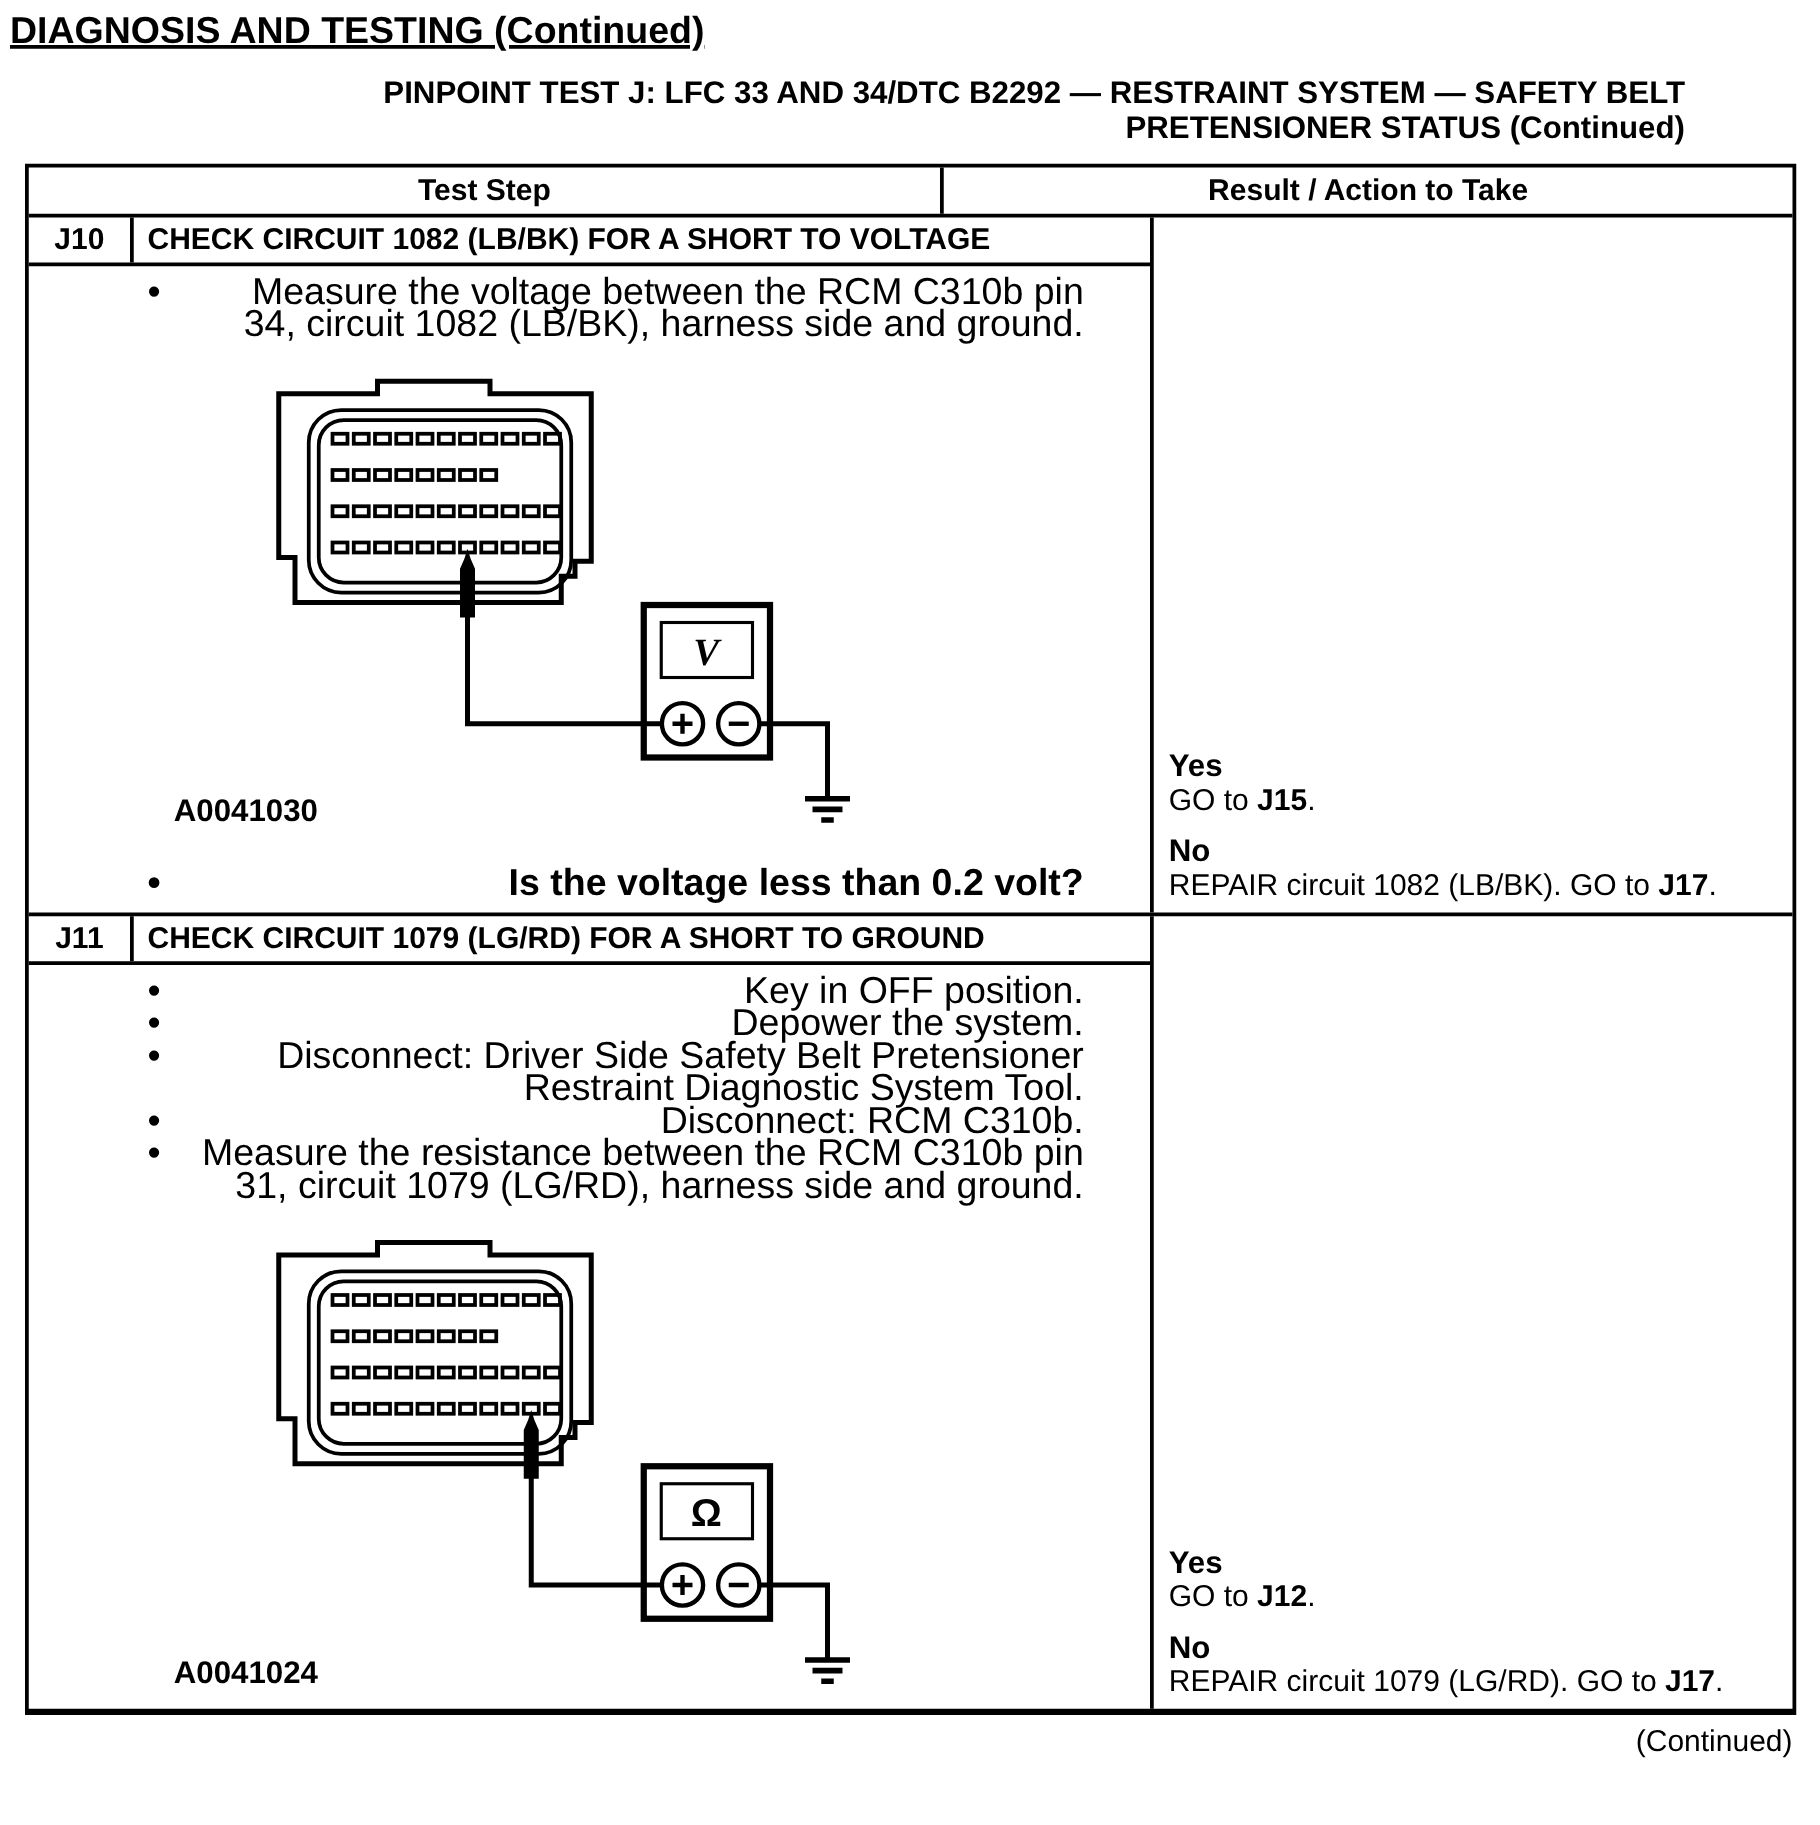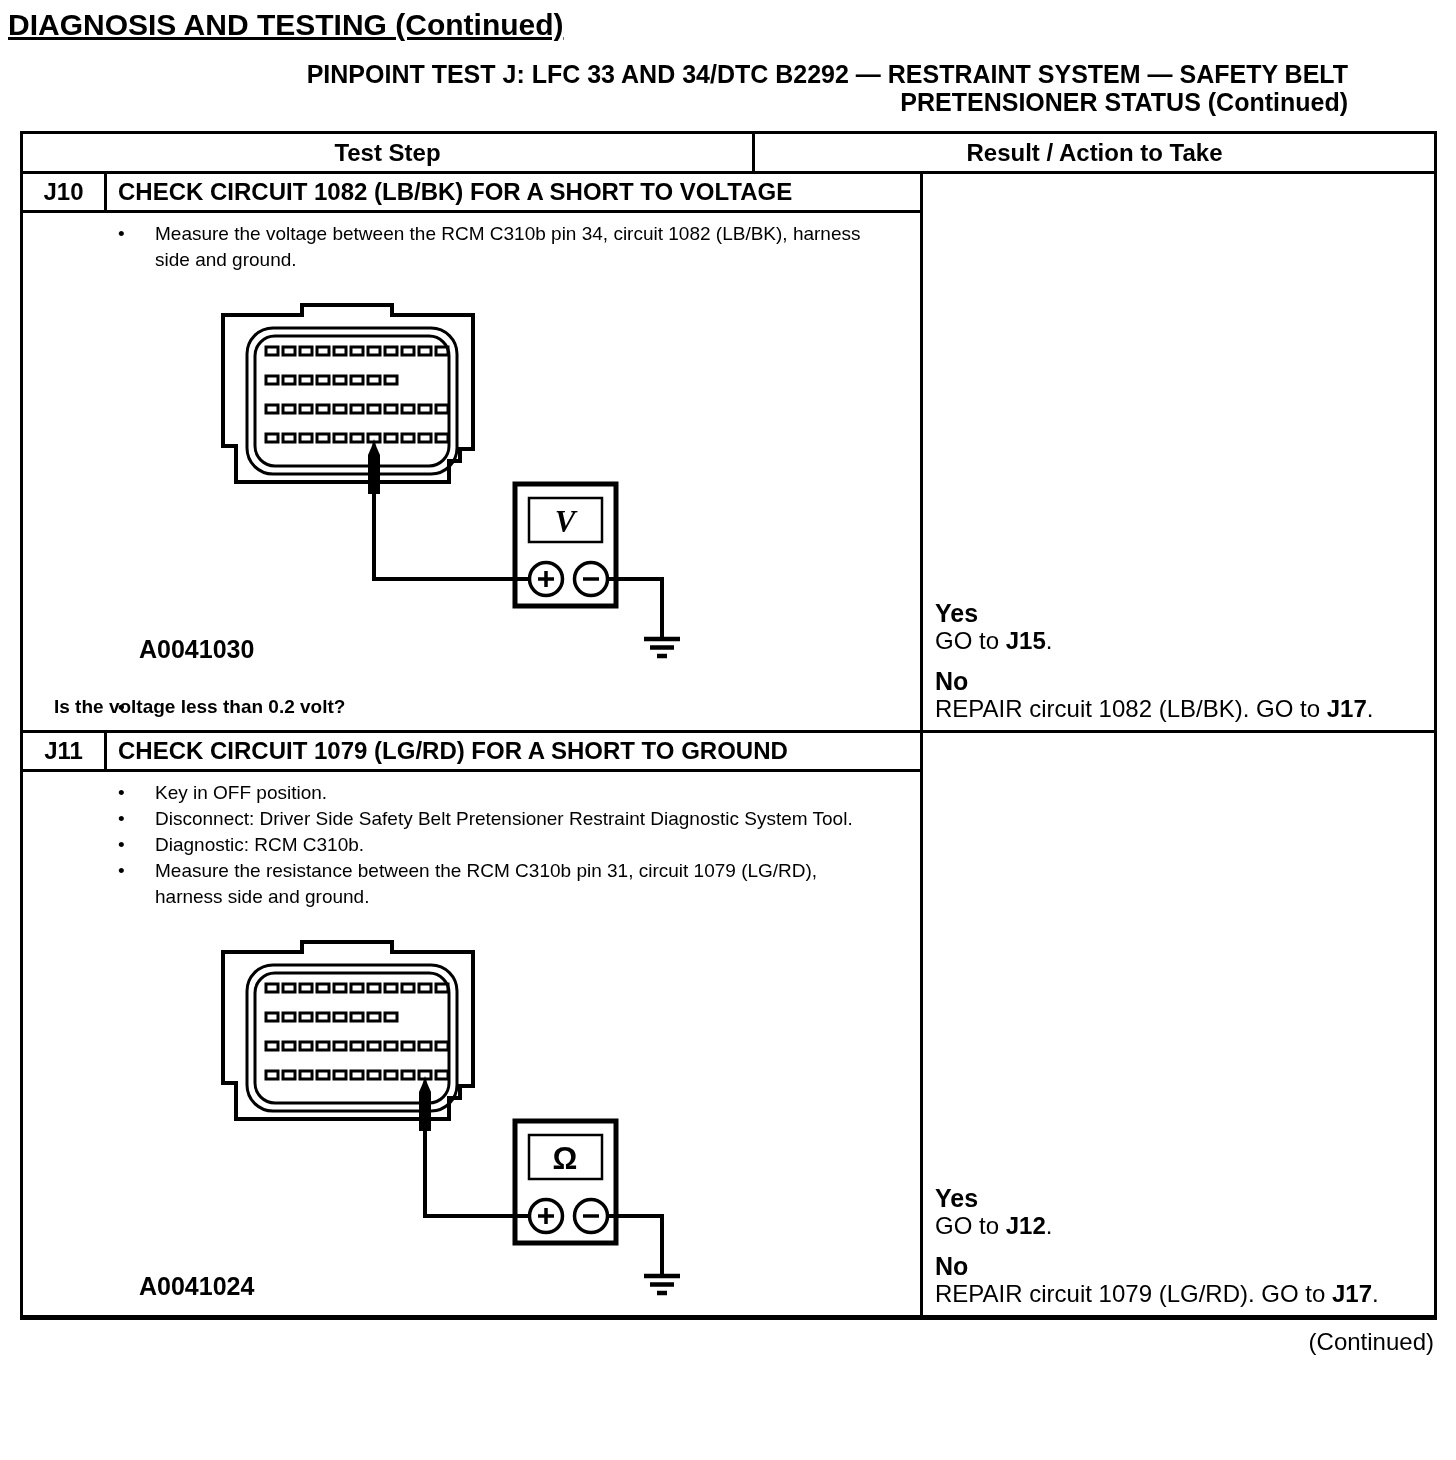--- a/index.html
+++ b/index.html
@@ -38,21 +38,21 @@
   }
   .step-header { display: flex; border-bottom: 3px solid #000; font-weight: bold; font-size: 24px; }
   .step-id { width: 84px; border-right: 3px solid #000; text-align: center; padding: 4px 0; }
   .step-title { padding: 4px 0 4px 11px; }
 
   .step-body { padding: 8px 0 10px 0; }
   ul.steps { list-style: none; }
   ul.steps li {
     position: relative;
     padding-left: 132px; padding-right: 53px;
-    font-size: 19px; line-height: 26px;
+    font-size: 30px; line-height: 26px; text-align: right;
   }
   ul.steps li::before {
     content: "\2022";
     position: absolute; left: 95px; top: 0;
   }
   ul.steps.question li { font-weight: bold; padding-left: 31px; }
   .figure { position: relative; margin-top: 25px; height: 370px; }
   .figure svg { display: block; margin-left: 186px; }
   .fig-label {
     position: absolute; left: 116px; bottom: 4px;
@@ -197,22 +197,23 @@
 
     <section class="band">
       <div class="band-left">
         <div class="step-header">
           <div class="step-id">J11</div>
           <div class="step-title">CHECK CIRCUIT 1079 (LG/RD) FOR A SHORT TO GROUND</div>
         </div>
         <div class="step-body">
           <ul class="steps">
             <li>Key in OFF position.</li>
+            <li>Depower the system.</li>
             <li>Disconnect: Driver Side Safety Belt Pretensioner Restraint Diagnostic System Tool.</li>
-            <li>Diagnostic: RCM C310b.</li>
+            <li>Disconnect: RCM C310b.</li>
             <li>Measure the resistance between the RCM C310b pin 31, circuit 1079 (LG/RD), harness side and ground.</li>
           </ul>
 
           <div class="figure">
             <svg width="474" height="370" viewBox="0 0 474 370">
               <g>
                 <path class="ln" stroke-width="4" d="M14 17 H93 V7 H183 V17 H264 V151 H251 V163 H240 V184 H27 V148 H14 Z"></path>
                 <rect class="ln" stroke-width="3" x="38" y="30" width="210" height="146" rx="26"></rect>
                 <rect class="ln" stroke-width="3" x="46" y="38" width="194" height="130" rx="20"></rect>
                 <g class="ln" stroke-width="3">

